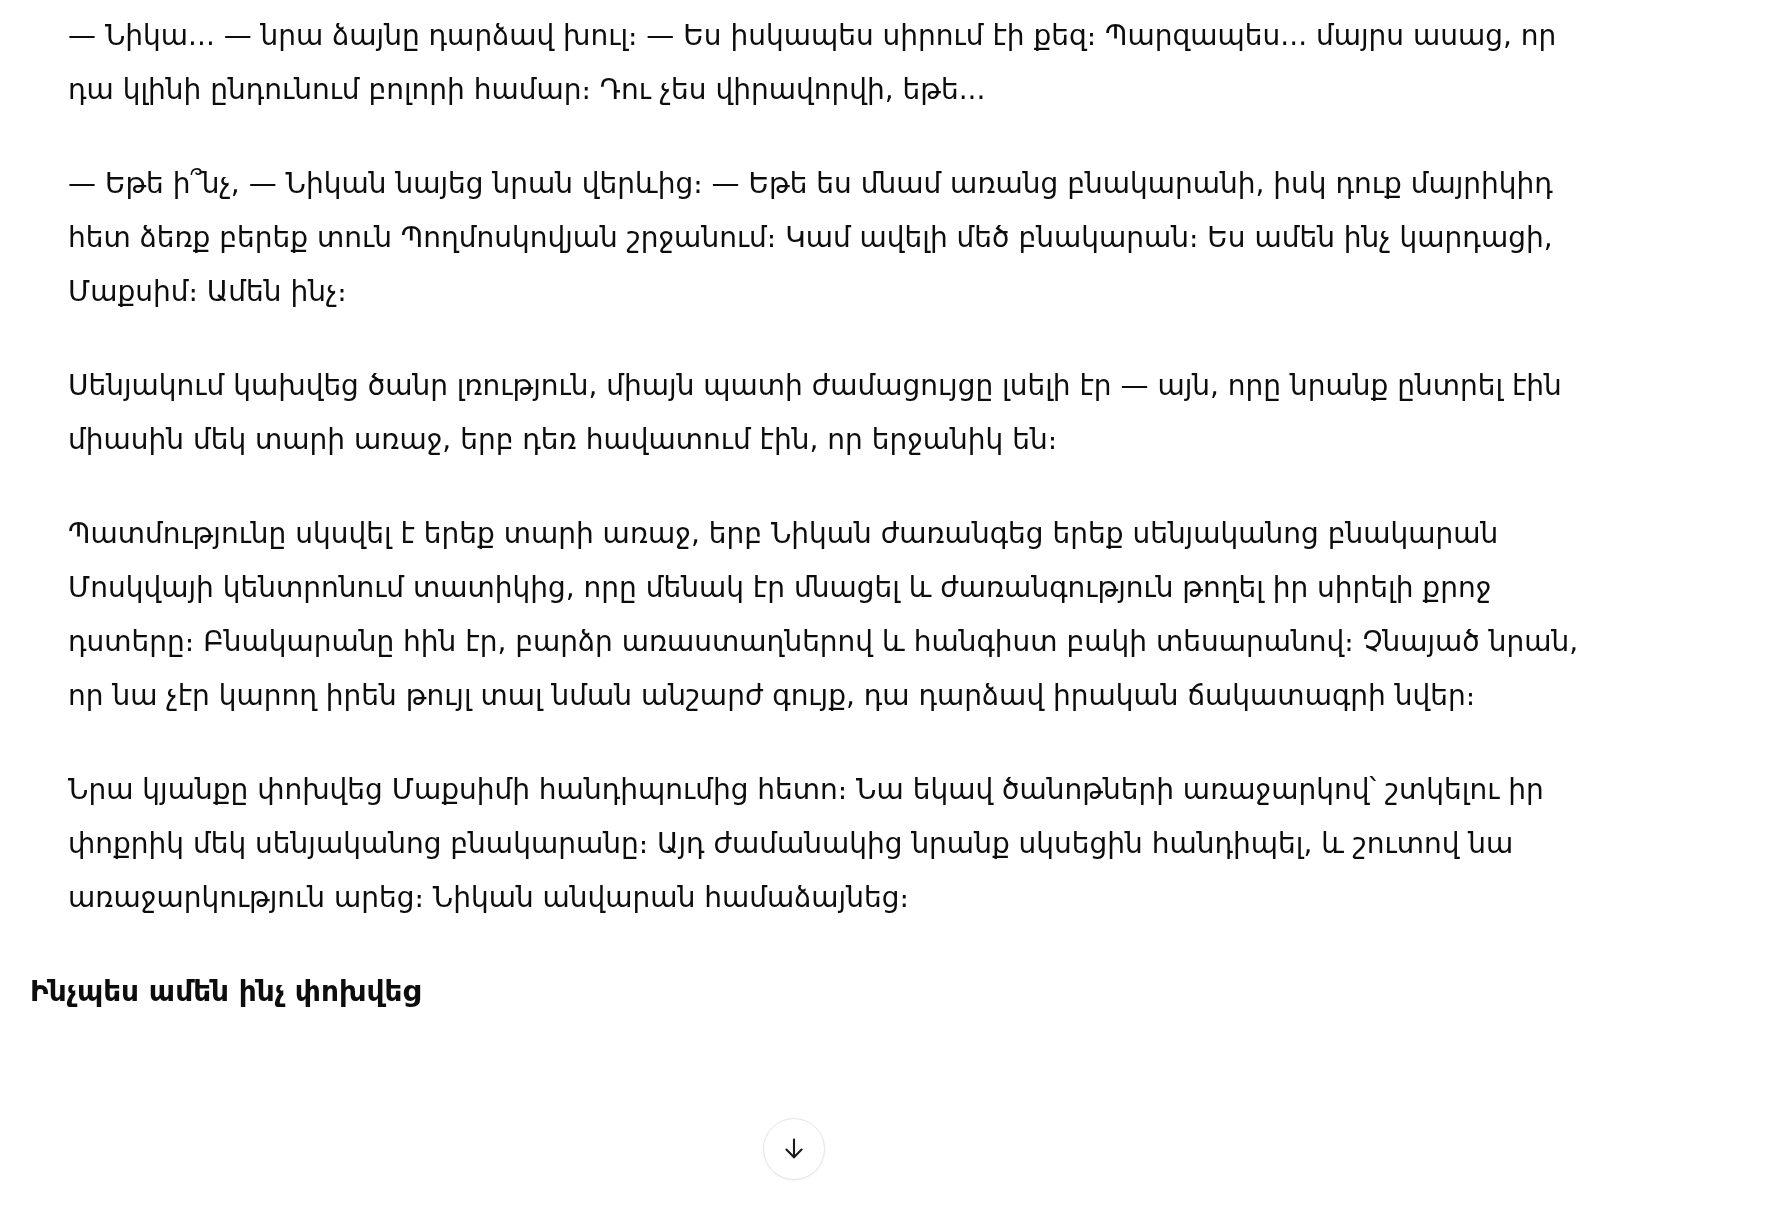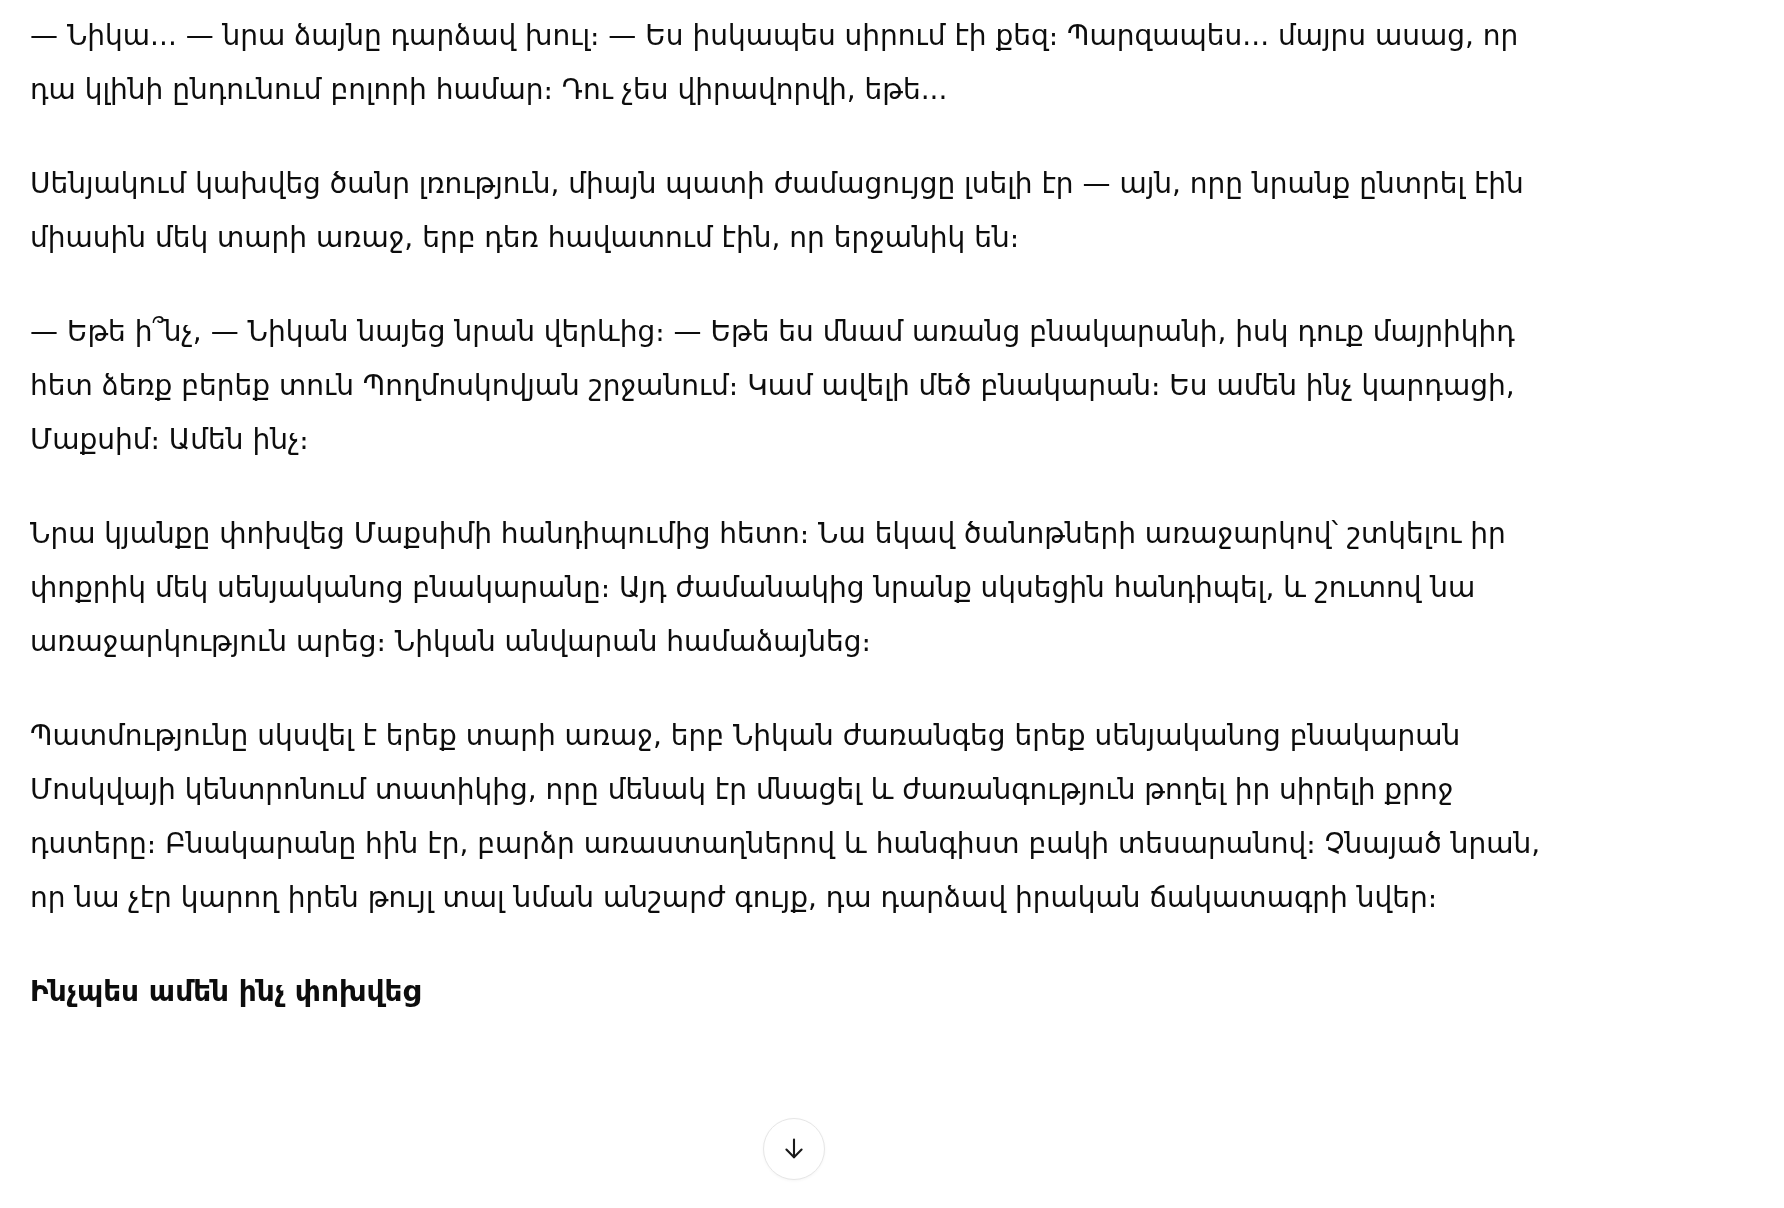--- a/index.html
+++ b/index.html
@@ -19,20 +19,21 @@
     padding: 9px 0 0 30px;
   }
   .para {
     margin: 0 0 40px 0;
     font-size: 28px;
     line-height: 54px;
     font-weight: 400;
   }
   .line {
     white-space: nowrap;
+    margin-left: 38px;
   }
   .section-heading {
     margin: 0;
     font-size: 28px;
     line-height: 54px;
     font-weight: 600;
     white-space: nowrap;
   }
   .scroll-btn {
     position: absolute;
@@ -59,41 +60,41 @@
 <body>
 
 <main class="content">
 
   <p class="para">
     <span class="line">— Նիկա... — նրա ձայնը դարձավ խուլ։ — Ես իսկապես սիրում էի քեզ։ Պարզապես... մայրս ասաց, որ</span>
     <span class="line">դա կլինի ընդունում բոլորի համար։ Դու չես վիրավորվի, եթե...</span>
   </p>
 
   <p class="para">
-    <span class="line">Սենյակում կախվեց ծանր լռություն, միայն պատի ժամացույցը լսելի էր — այն, որը նրանք ընտրել էին</span>
-    <span class="line">միասին մեկ տարի առաջ, երբ դեռ հավատում էին, որ երջանիկ են։</span>
-  </p>
-
-  <p class="para">
     <span class="line">— Եթե ի՞նչ, — Նիկան նայեց նրան վերևից։ — Եթե ես մնամ առանց բնակարանի, իսկ դուք մայրիկիդ</span>
     <span class="line">հետ ձեռք բերեք տուն Պողմոսկովյան շրջանում։ Կամ ավելի մեծ բնակարան։ Ես ամեն ինչ կարդացի,</span>
     <span class="line">Մաքսիմ։ Ամեն ինչ։</span>
   </p>
 
   <p class="para">
-    <span class="line">Նրա կյանքը փոխվեց Մաքսիմի հանդիպումից հետո։ Նա եկավ ծանոթների առաջարկով՝ շտկելու իր</span>
-    <span class="line">փոքրիկ մեկ սենյականոց բնակարանը։ Այդ ժամանակից նրանք սկսեցին հանդիպել, և շուտով նա</span>
-    <span class="line">առաջարկություն արեց։ Նիկան անվարան համաձայնեց։</span>
+    <span class="line">Սենյակում կախվեց ծանր լռություն, միայն պատի ժամացույցը լսելի էր — այն, որը նրանք ընտրել էին</span>
+    <span class="line">միասին մեկ տարի առաջ, երբ դեռ հավատում էին, որ երջանիկ են։</span>
   </p>
 
   <p class="para">
     <span class="line">Պատմությունը սկսվել է երեք տարի առաջ, երբ Նիկան ժառանգեց երեք սենյականոց բնակարան</span>
     <span class="line">Մոսկվայի կենտրոնում տատիկից, որը մենակ էր մնացել և ժառանգություն թողել իր սիրելի քրոջ</span>
     <span class="line">դստերը։ Բնակարանը հին էր, բարձր առաստաղներով և հանգիստ բակի տեսարանով։ Չնայած նրան,</span>
     <span class="line">որ նա չէր կարող իրեն թույլ տալ նման անշարժ գույք, դա դարձավ իրական ճակատագրի նվեր։</span>
+  </p>
+
+  <p class="para">
+    <span class="line">Նրա կյանքը փոխվեց Մաքսիմի հանդիպումից հետո։ Նա եկավ ծանոթների առաջարկով՝ շտկելու իր</span>
+    <span class="line">փոքրիկ մեկ սենյականոց բնակարանը։ Այդ ժամանակից նրանք սկսեցին հանդիպել, և շուտով նա</span>
+    <span class="line">առաջարկություն արեց։ Նիկան անվարան համաձայնեց։</span>
   </p>
 
 
   <h3 class="section-heading">Ինչպես ամեն ինչ փոխվեց</h3>
 
 </main>
 
 <button class="scroll-btn" aria-label="Scroll to bottom">
   <span>
     <svg width="28" height="28" viewBox="0 0 24 24" fill="none" stroke="#1a1a1a" stroke-width="1.8" stroke-linecap="round" stroke-linejoin="round">

